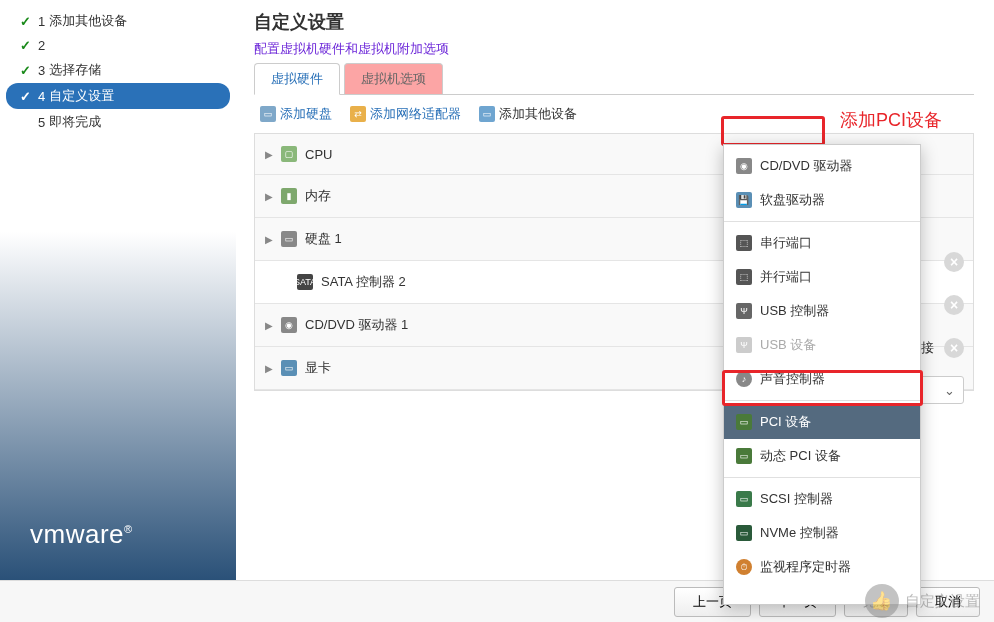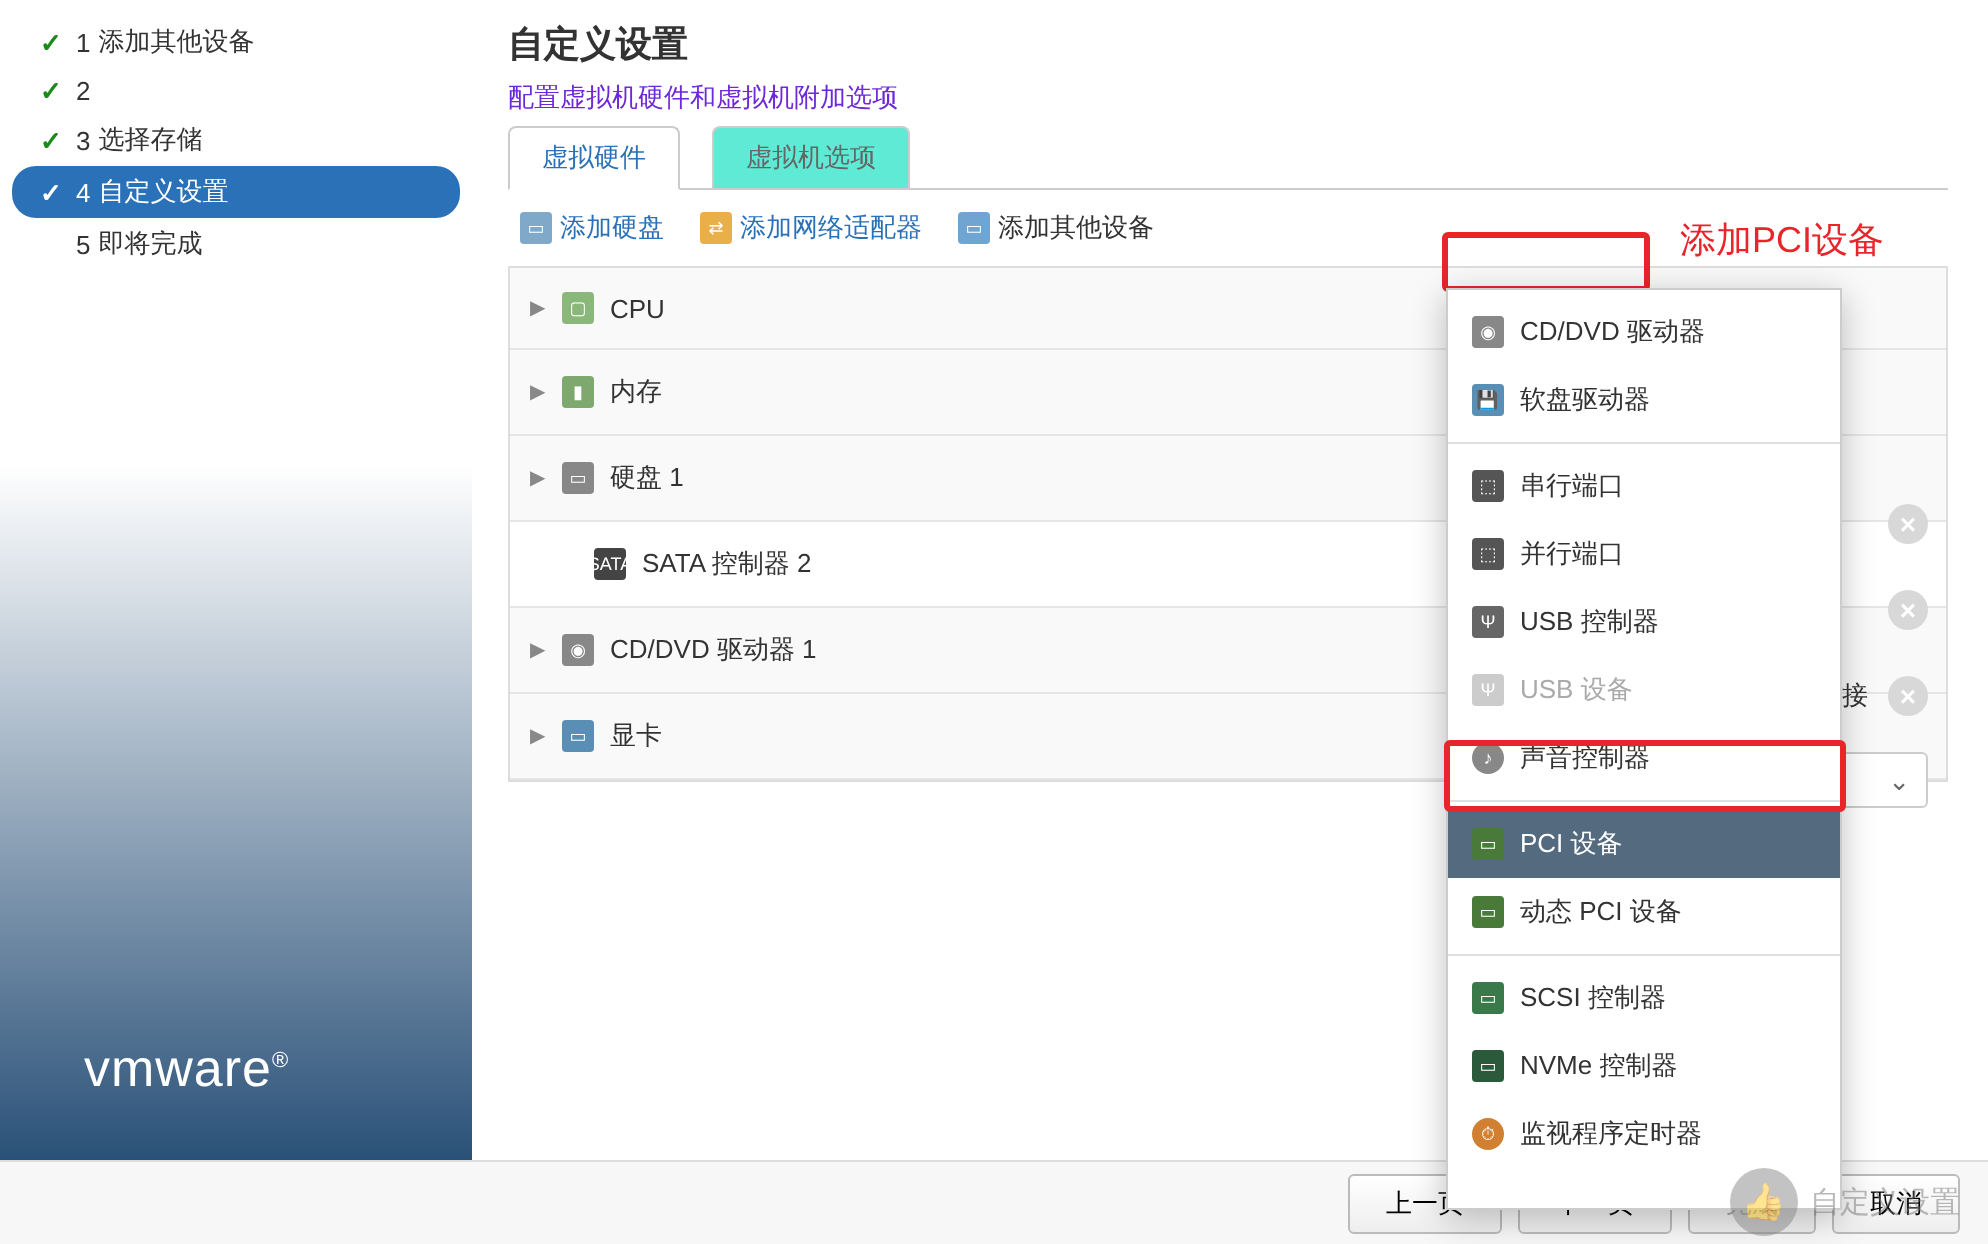--- a/index.html
+++ b/index.html
@@ -5,29 +5,29 @@
   * { box-sizing: border-box; margin: 0; padding: 0; font-family: Arial, "Microsoft YaHei", sans-serif; }
   body { width: 994px; height: 622px; background: #fff; font-size: 13px; color: #333; overflow: hidden; position: relative; }
   .container { display: flex; height: 580px; }
   .sidebar { width: 236px; background: linear-gradient(to bottom, #fff 0%, #fff 40%, #2a5178 100%); padding-top: 8px; position: relative; }
   .steps { list-style: none; }
   .step { padding: 4px 10px 4px 20px; color: #333; font-size: 13px; display: flex; align-items: center; }
   .step .check { color: #1a8a1a; font-weight: bold; margin-right: 6px; width: 12px; }
   .step .num { margin-right: 4px; }
   .step.active { background: #2a71b8; color: #fff; border-radius: 12px; margin: 0 6px; padding-left: 14px; }
   .step.active .check { color: #fff; }
-  .vmware-logo { position: absolute; bottom: 30px; left: 30px; color: #fff; font-size: 26px; font-weight: 300; letter-spacing: 0.5px; margin-left: 12px; }
+  .vmware-logo { position: absolute; bottom: 30px; left: 30px; color: #fff; font-size: 26px; font-weight: 300; letter-spacing: 0.5px; }
   .vmware-logo .reg { font-size: 11px; vertical-align: super; }
   .main { flex: 1; padding: 10px 20px 0 18px; position: relative; }
   .title { font-size: 18px; font-weight: bold; color: #333; margin-bottom: 6px; }
   .subtitle { font-size: 13px; color: #6d28d9; margin-bottom: 5px; }
-  .tabs { display: flex; gap: 16px; border-bottom: 1px solid #ccc; }
+  .tabs { display: flex; gap: 4px; border-bottom: 1px solid #ccc; }
   .tab { padding: 6px 16px; border: 1px solid #ccc; border-bottom: none; border-radius: 4px 4px 0 0; background: #f5f5f5; cursor: pointer; font-size: 13px; }
   .tab.active { background: #fff; border-bottom: 1px solid #fff; margin-bottom: -1px; color: #2a71b8; }
-  .tab.inactive { background: #5eead4; color: #666; text-align: right; }
+  .tab.inactive { background: #fca5a5; color: #666; text-align: right; }
   .toolbar { display: flex; gap: 18px; padding: 10px 6px; align-items: center; }
   .tool-btn { display: flex; align-items: center; gap: 4px; color: #2a71b8; cursor: pointer; font-size: 13px; }
   .tool-btn.dark { color: #333; }
   .hw-list { border: 1px solid #ddd; }
   .hw-item { display: flex; align-items: center; gap: 8px; padding: 12px 10px; border-bottom: 1px solid #e5e5e5; background: #f9f9f9; cursor: pointer; }
   .hw-item .arrow { color: #888; font-size: 10px; width: 8px; }
   .hw-sub { padding-left: 30px; background: #fff; }
   .annotation { position: absolute; color: #e8252a; font-size: 18px; font-weight: 500; top: 108px; right: 52px; pointer-events:none;}
   .dropdown-trigger-box { position: absolute; border: 3px solid #e8252a; border-radius: 3px; top: 116px; left: 485px; width: 104px; height: 30px; pointer-events:none; }
   .dropdown { position: absolute; top: 144px; left: 487px; width: 198px; background: #fff; border: 1px solid #ccc; box-shadow: 0 4px 16px rgba(0,0,0,0.25); z-index: 100; padding: 4px 0; }

